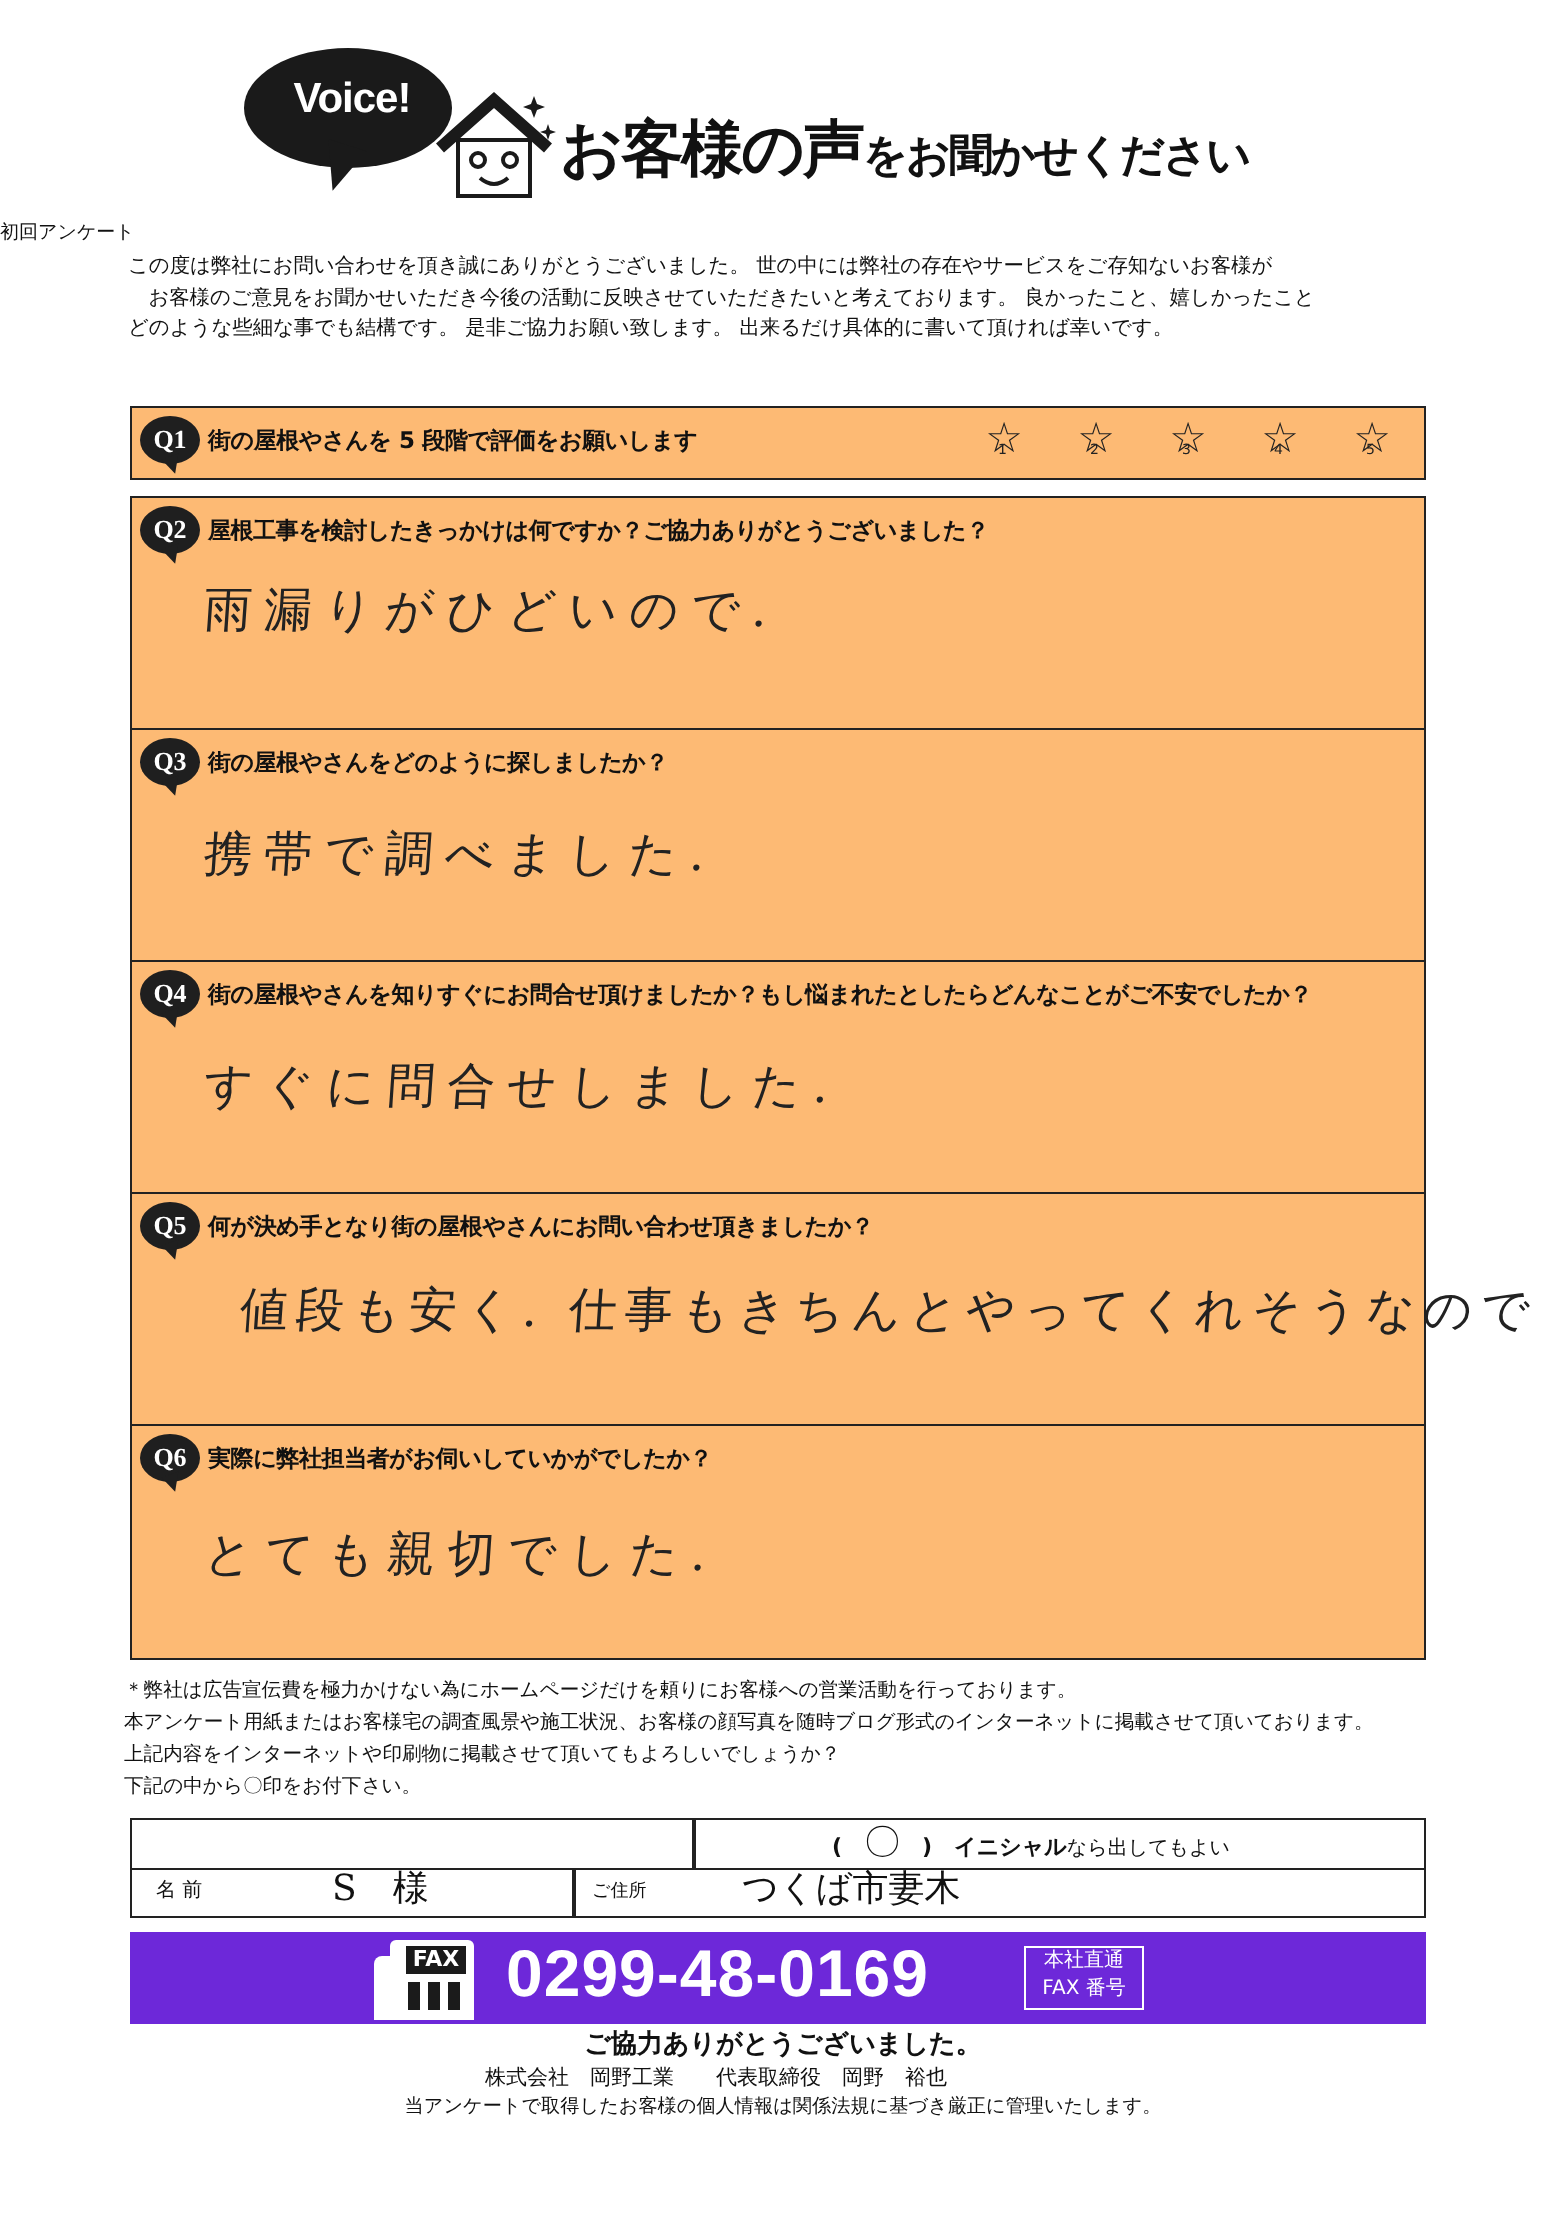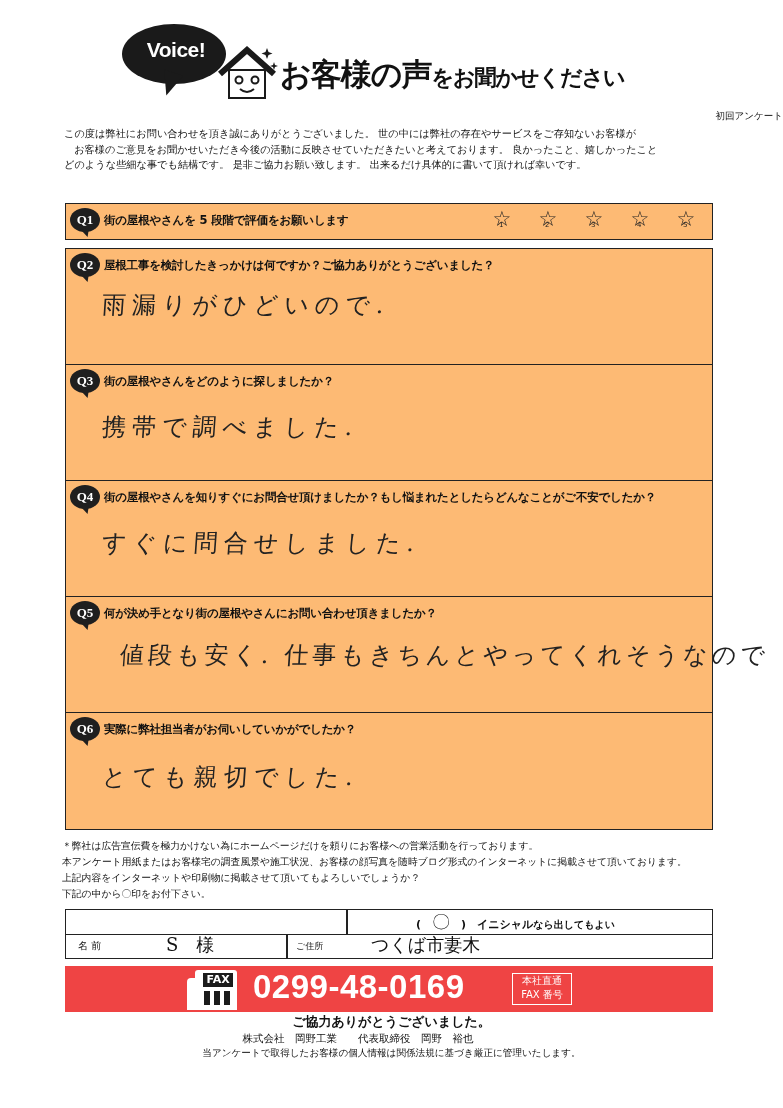--- a/index.html
+++ b/index.html
@@ -5,21 +5,21 @@
   html, body { margin:0; padding:0; background:#ffffff; }
   body { width:783px; height:1108px; position:relative; overflow:hidden; font-family:"DejaVu Sans", sans-serif; color:#111; }
   .abs { position:absolute; }
   
   .voice-bubble { left:122px; top:24px; width:104px; height:60px; background:#1a1a1a; border-radius:50%; }
   .voice-tail { left:160px; top:72px; width:0; height:0; border-left:10px solid transparent; border-right:10px solid transparent; border-top:24px solid #1a1a1a; transform:rotate(18deg); }
   .voice-text { left:126px; top:38px; width:100px; text-align:center; color:#fff; font-weight:bold; font-size:21px; font-family:"Liberation Sans", sans-serif; letter-spacing:-0.5px; }
   .house { left:216px; top:46px; width:62px; height:54px; }
   .title-main { left:280px; top:54px; font-size:31px; font-weight:bold; letter-spacing:-1px; white-space:nowrap; }
   .title-main .small { font-size:22px; font-weight:bold; }
-  .subtitle { left:0; top:110px; width:783px; text-align:right; font-size:9.5px; }
+  .subtitle { left:0; top:110px; width:783px; text-align:left; font-size:9.5px; }
   .intro { left:64px; top:126px; width:680px; font-size:10.2px; line-height:15.5px; }
   .intro p { margin:0; }
   
   .qbox { position:absolute; left:65px; width:648px; border:1.5px solid #222; box-sizing:border-box; background:#fdba74; }
   .qbadge { position:absolute; left:4px; top:4px; width:30px; height:24px; border-radius:50%; background:#1f1f1f; color:#fff; font-weight:bold; font-size:13px; font-family:"Liberation Serif", serif; text-align:center; line-height:24px; }
   .qbadge:after { content:""; position:absolute; left:12px; top:20px; border-left:4px solid transparent; border-right:5px solid transparent; border-top:9px solid #1f1f1f; transform:rotate(-20deg); }
   .qtext { position:absolute; left:38px; top:9px; font-size:11.5px; font-weight:bold; white-space:nowrap; letter-spacing:-0.2px; }
   .answer { position:absolute; left:36px; font-family:"DejaVu Serif", serif; font-size:24px; color:#222; letter-spacing:6px; white-space:nowrap; transform:skewX(-4deg); font-weight:300; }
   .stars { position:absolute; right:14px; top:4px; display:flex; gap:22px; }
   .star { position:relative; width:24px; height:24px; text-align:center; font-size:21px; line-height:22px; color:#222; }
@@ -29,21 +29,21 @@
   .notes p { margin:0; }
   
   .consent { left:65px; top:909px; width:648px; height:50px; border:1.5px solid #222; box-sizing:border-box; }
   .c-row1 { position:absolute; left:0; top:0; width:100%; height:24px; border-bottom:1.5px solid #222; }
   .c-cell { position:absolute; top:0; height:24px; line-height:24px; font-size:11px; font-weight:bold; white-space:nowrap; }
   .c-div1 { position:absolute; left:280px; top:0; width:1.5px; height:24px; background:#222; }
   .c-row2 { position:absolute; left:0; top:24px; width:100%; height:24px; }
   .c-div2 { position:absolute; left:220px; top:0; width:1.5px; height:24px; background:#222; }
   .hand { font-family:"DejaVu Serif", serif; font-weight:normal; font-size:18px; }
   
-  .faxbar { left:65px; top:966px; width:648px; height:46px; background:#ef4444; }
+  .faxbar { left:65px; top:966px; width:648px; height:46px; background:#6d28d9; }
   .fax-phone { position:absolute; left:130px; top:4px; width:42px; height:40px; background:#fff; border-radius:3px 3px 0 0; }
   .fax-label { position:absolute; left:137px; top:6px; width:30px; height:14px; background:#1b1b1b; color:#fff; font-weight:bold; font-size:11px; line-height:14px; text-align:center; border:1px solid #fff; }
   .fax-keys { position:absolute; left:139px; top:25px; width:26px; height:14px; background:repeating-linear-gradient(90deg,#1b1b1b 0 6px,#fff 6px 10px); }
   .fax-receiver { position:absolute; left:122px; top:12px; width:10px; height:32px; background:#fff; border-radius:4px 0 0 0; }
   .fax-number { position:absolute; left:188px; top:2px; color:#fff; font-size:33px; font-weight:bold; font-family:"Liberation Sans", sans-serif; letter-spacing:0.5px; }
   .fax-tag { position:absolute; left:447px; top:7px; width:58px; height:30px; border:1.5px solid #fff; color:#fff; font-size:10px; line-height:14px; text-align:center; }
   
   .thanks { left:0; top:1013px; width:783px; text-align:center; font-size:13px; font-weight:bold; }
   .company { left:0; top:1032px; width:716px; text-align:center; font-size:10.5px; word-spacing:4px; }
   .privacy { left:0; top:1047px; width:783px; text-align:center; font-size:9.6px; }
@@ -123,21 +123,21 @@
   <p>＊弊社は広告宣伝費を極力かけない為にホームページだけを頼りにお客様への営業活動を行っております。</p>
   <p>本アンケート用紙またはお客様宅の調査風景や施工状況、お客様の顔写真を随時ブログ形式のインターネットに掲載させて頂いております。</p>
   <p>上記内容をインターネットや印刷物に掲載させて頂いてもよろしいでしょうか？</p>
   <p>下記の中から〇印をお付下さい。</p>
 </div>
 
 <div class="abs consent">
   <div class="c-row1">
     <div class="c-div1"></div>
     <div class="c-cell" style="left:350px;">
-      <span>(　</span><span class="hand">〇</span><span>　)　</span><span>イニシャル</span><span style="font-weight:bold;font-size:10px;">なら出してもよい</span>
+      <span>(　</span><span class="hand">〇</span><span>　)　</span><span>イニシャル</span><span style="font-weight:normal;font-size:10px;">なら出してもよい</span>
     </div>
   </div>
   <div class="c-row2">
     <div class="c-cell" style="left:12px;font-weight:normal;font-size:10px;">名 前</div>
     <div class="c-cell hand" style="left:100px;line-height:22px;">S　様</div>
     <div class="c-div2"></div>
     <div class="c-cell" style="left:230px;font-weight:normal;font-size:9px;">ご住所</div>
     <div class="c-cell hand" style="left:305px;line-height:22px;">つくば市妻木</div>
   </div>
 </div>

